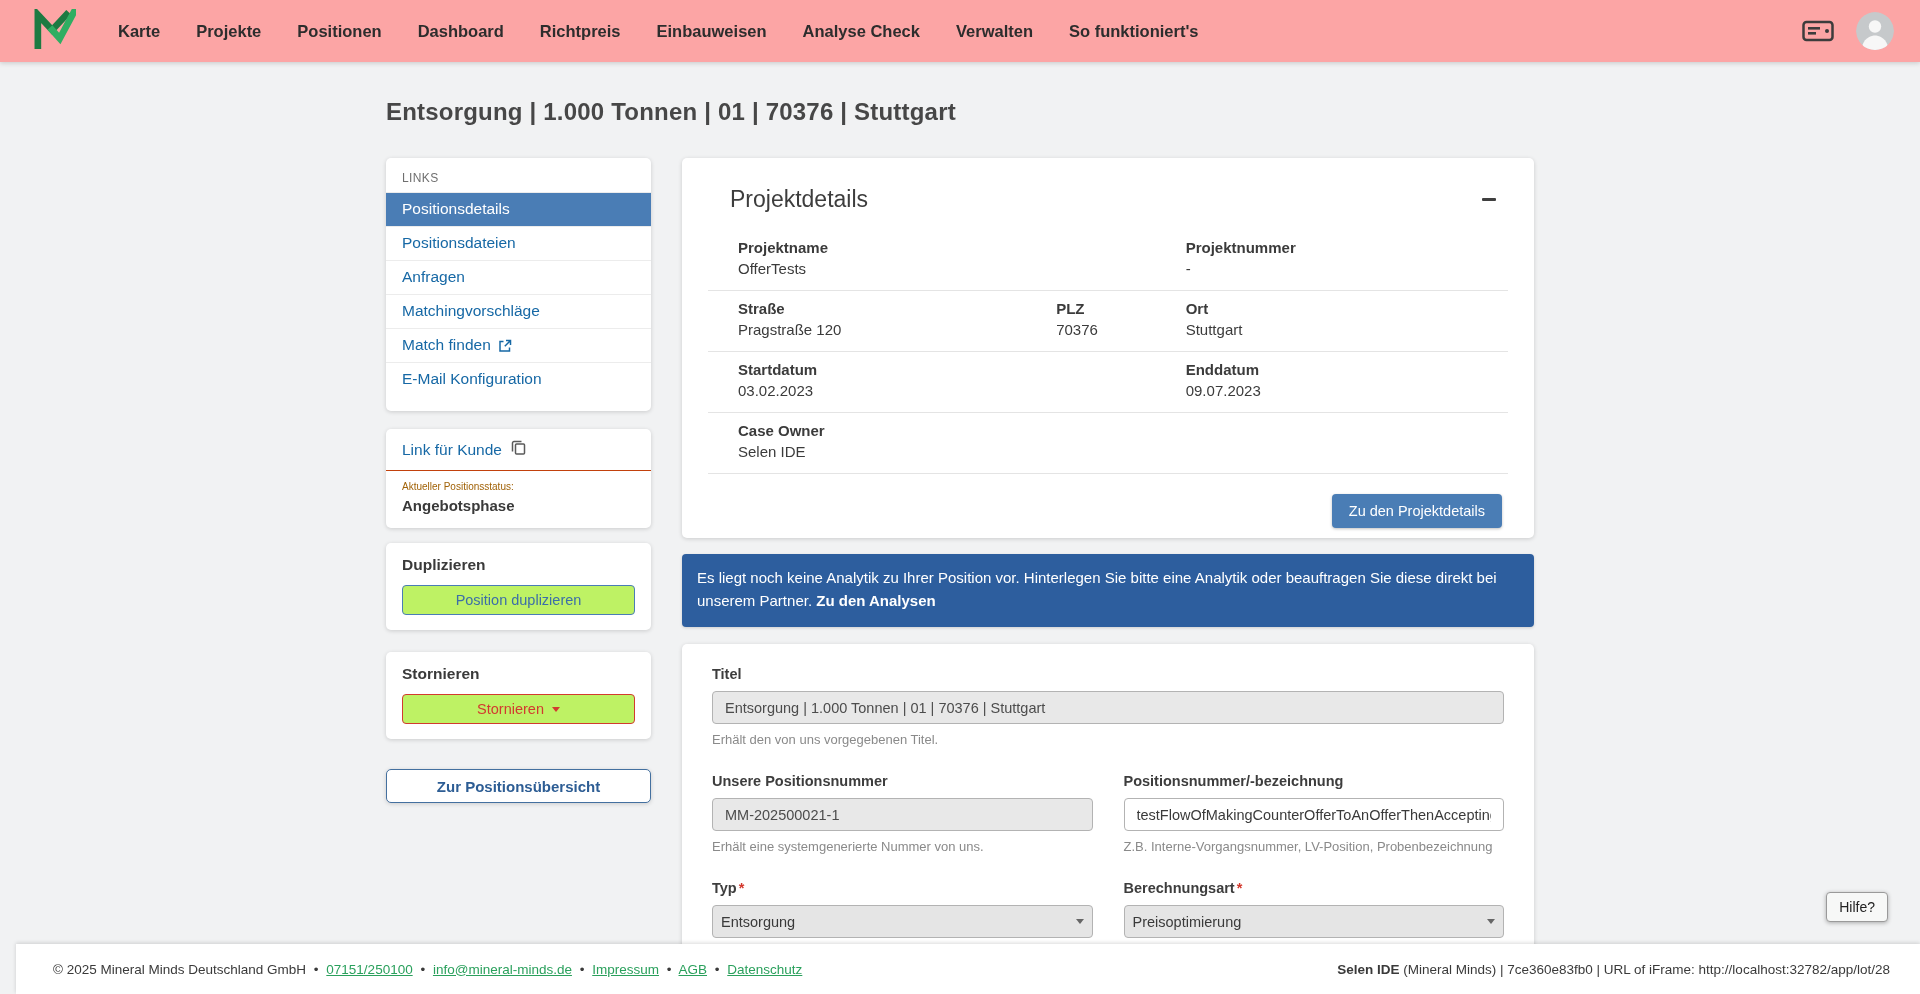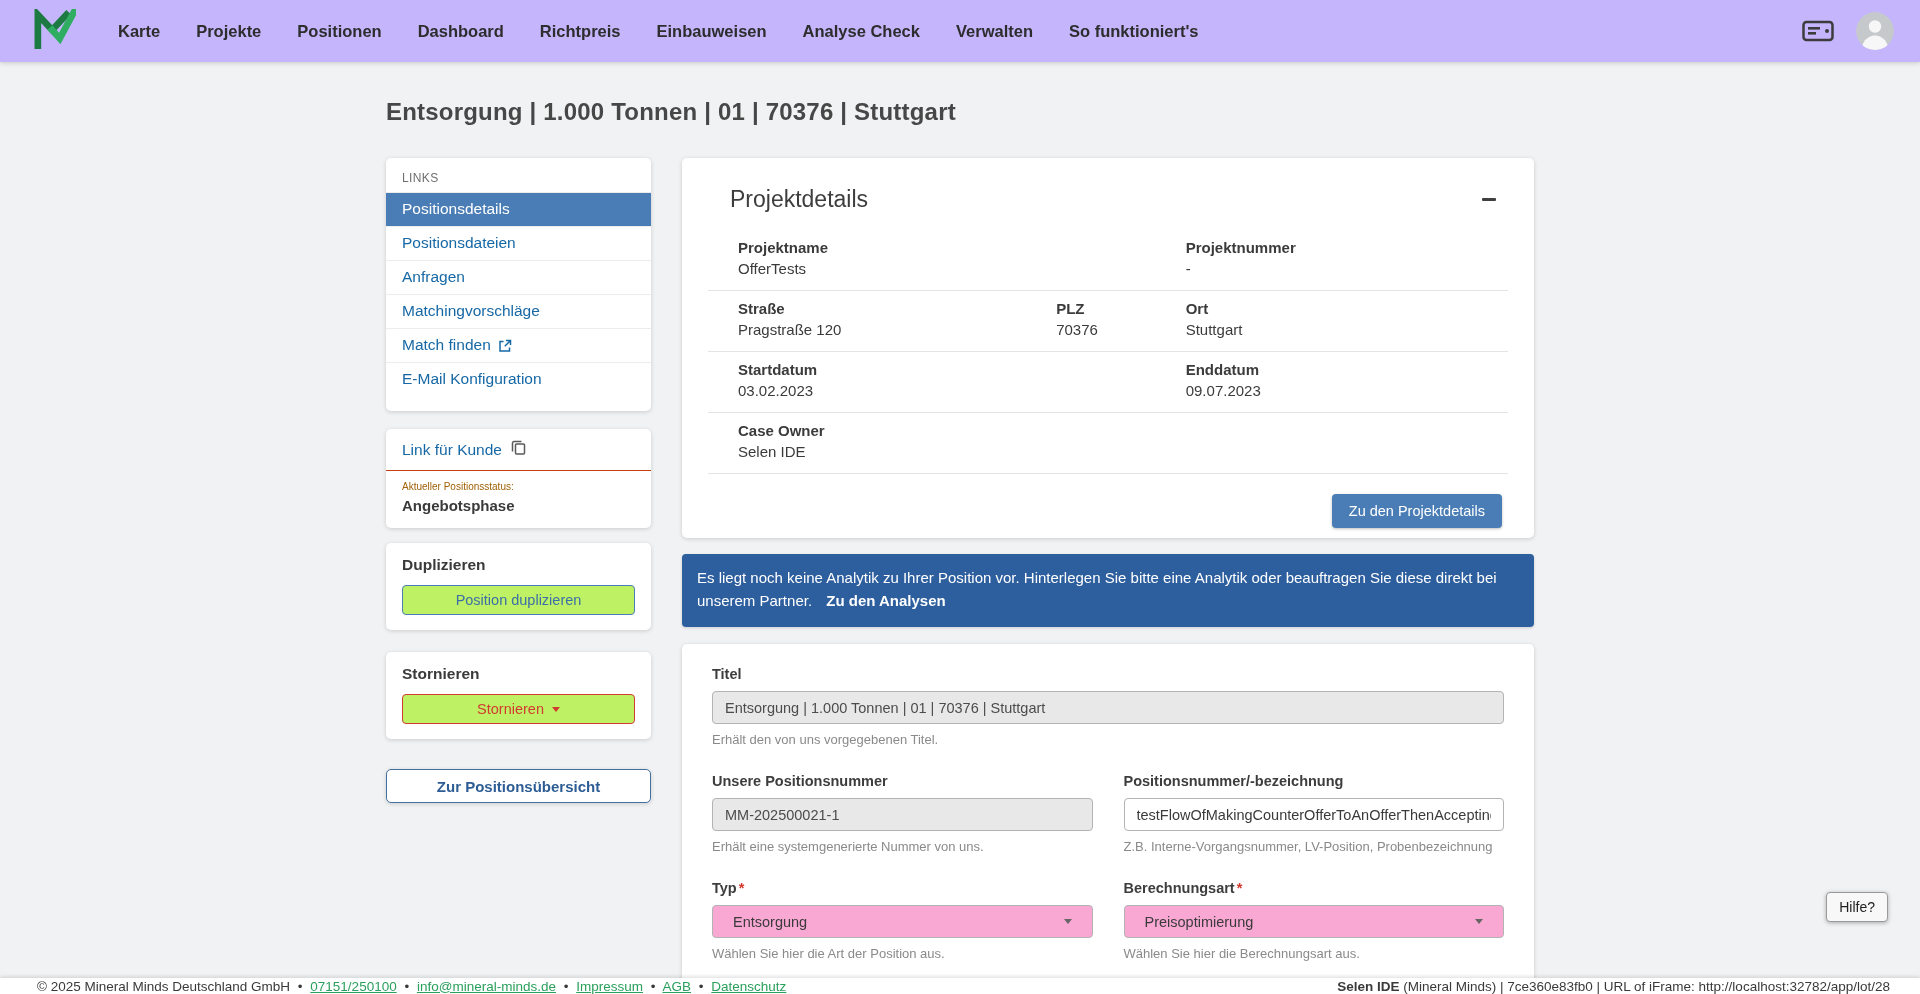--- a/index.html
+++ b/index.html
@@ -6,21 +6,21 @@
   html, body { margin:0; padding:0; }
   body {
     width:1920px; height:994px; overflow:hidden;
     background:#f1f2f3;
     font-family:"Liberation Sans", sans-serif;
     color:#3c3c3c;
   }
 
   
   .navbar {
-    height:62px; background:#c4b5fd; display:flex; align-items:center;
+    height:62px; background:#fca5a5; display:flex; align-items:center;
     padding:0 26px 0 34px; box-shadow:0 1px 5px rgba(0,0,0,.18);
     position:relative; z-index:5;
   }
   .logo { display:flex; align-items:center; cursor:pointer; }
   .nav-links { display:flex; margin-left:42px; gap:36px; }
   .nav-item { font-size:16.5px; font-weight:700; color:#2d2d2d; text-decoration:none; cursor:pointer; white-space:nowrap; }
   .nav-right { margin-left:auto; display:flex; align-items:center; gap:22px; }
   .nav-icon { display:flex; cursor:pointer; }
   .avatar { width:38px; height:38px; border-radius:50%; overflow:hidden; cursor:pointer; }
 
@@ -93,47 +93,47 @@
   .project-actions { padding:20px 32px 0 0; display:flex; justify-content:flex-end; }
   .btn-filled {
     background:#4a7db5; color:#fff; border:none; border-radius:4px; font-size:14.5px; font-weight:400;
     padding:9px 17px; cursor:pointer; box-shadow:0 1px 3px rgba(0,0,0,.25); font-family:inherit;
   }
 
   .banner {
     background:#2d5e9e; color:#fff; border-radius:4px; padding:13px 18px 15px 15px;
     font-size:15px; line-height:1.5; margin-bottom:17px; box-shadow:0 1px 3px rgba(0,0,0,.15);
   }
-  .banner-link { color:#fff; font-weight:700; margin-left:10px; cursor:pointer; text-decoration:none; white-space:nowrap; }
+  .banner-link { color:#fff; font-weight:700; margin-left:0; cursor:pointer; text-decoration:none; white-space:nowrap; }
 
   .form-card { padding:22px 30px 40px; }
   .flabel { display:block; font-size:14.5px; font-weight:700; color:#3d3d3d; margin-bottom:9px; }
   .required { color:#d3382c; margin-left:2px; }
   .input {
     width:100%; height:33px; border:1px solid #b3b3b3; border-radius:4px; padding:0 12px;
     font-size:14.5px; color:#3a3a3a; font-family:inherit; background:#fff;
   }
   .input:disabled { background:#e8e8e8; color:#4c4c4c; }
   .helper { font-size:13px; color:#8a8a8a; margin-top:8px; }
   .form-grid { display:grid; grid-template-columns:1fr 1fr; column-gap:31px; row-gap:26px; margin-top:26px; }
   .select {
-    height:33px; border:1px solid #b3b3b3; border-radius:4px; background:#f9a8d4;
-    display:flex; align-items:center; justify-content:space-between; padding:0 20px;
+    height:33px; border:1px solid #b3b3b3; border-radius:4px; background:#e5e5e5;
+    display:flex; align-items:center; justify-content:space-between; padding:0 8px;
     font-size:14.5px; color:#3a3a3a; cursor:pointer;
   }
   .select .caret-down { border-top-color:#666; }
 
   
   .help-btn {
     position:fixed; right:32px; bottom:72px; background:#f7f8f7; border:1px solid #9a9a9a;
     border-radius:4px; padding:6px 12px; font-size:14px; color:#222; cursor:pointer;
     box-shadow:0 1px 4px rgba(0,0,0,.3); font-family:inherit; z-index:20;
   }
   .footer {
-    position:fixed; left:0; right:0; bottom:0; height:16px; background:#fff; z-index:15;
+    position:fixed; left:16px; right:0; bottom:0; height:50px; background:#fff; z-index:15;
     box-shadow:0 -1px 4px rgba(0,0,0,.15); display:flex; align-items:center;
     justify-content:space-between; padding:0 30px 0 37px; font-size:13.5px; color:#3a3a3a;
   }
   .footer a { color:#2aa05c; text-decoration:underline; cursor:pointer; }
   .footer .sep { margin:0 4px; }
   .footer-right .user { font-weight:700; }
 </style>
 </head>
 <body>
 

